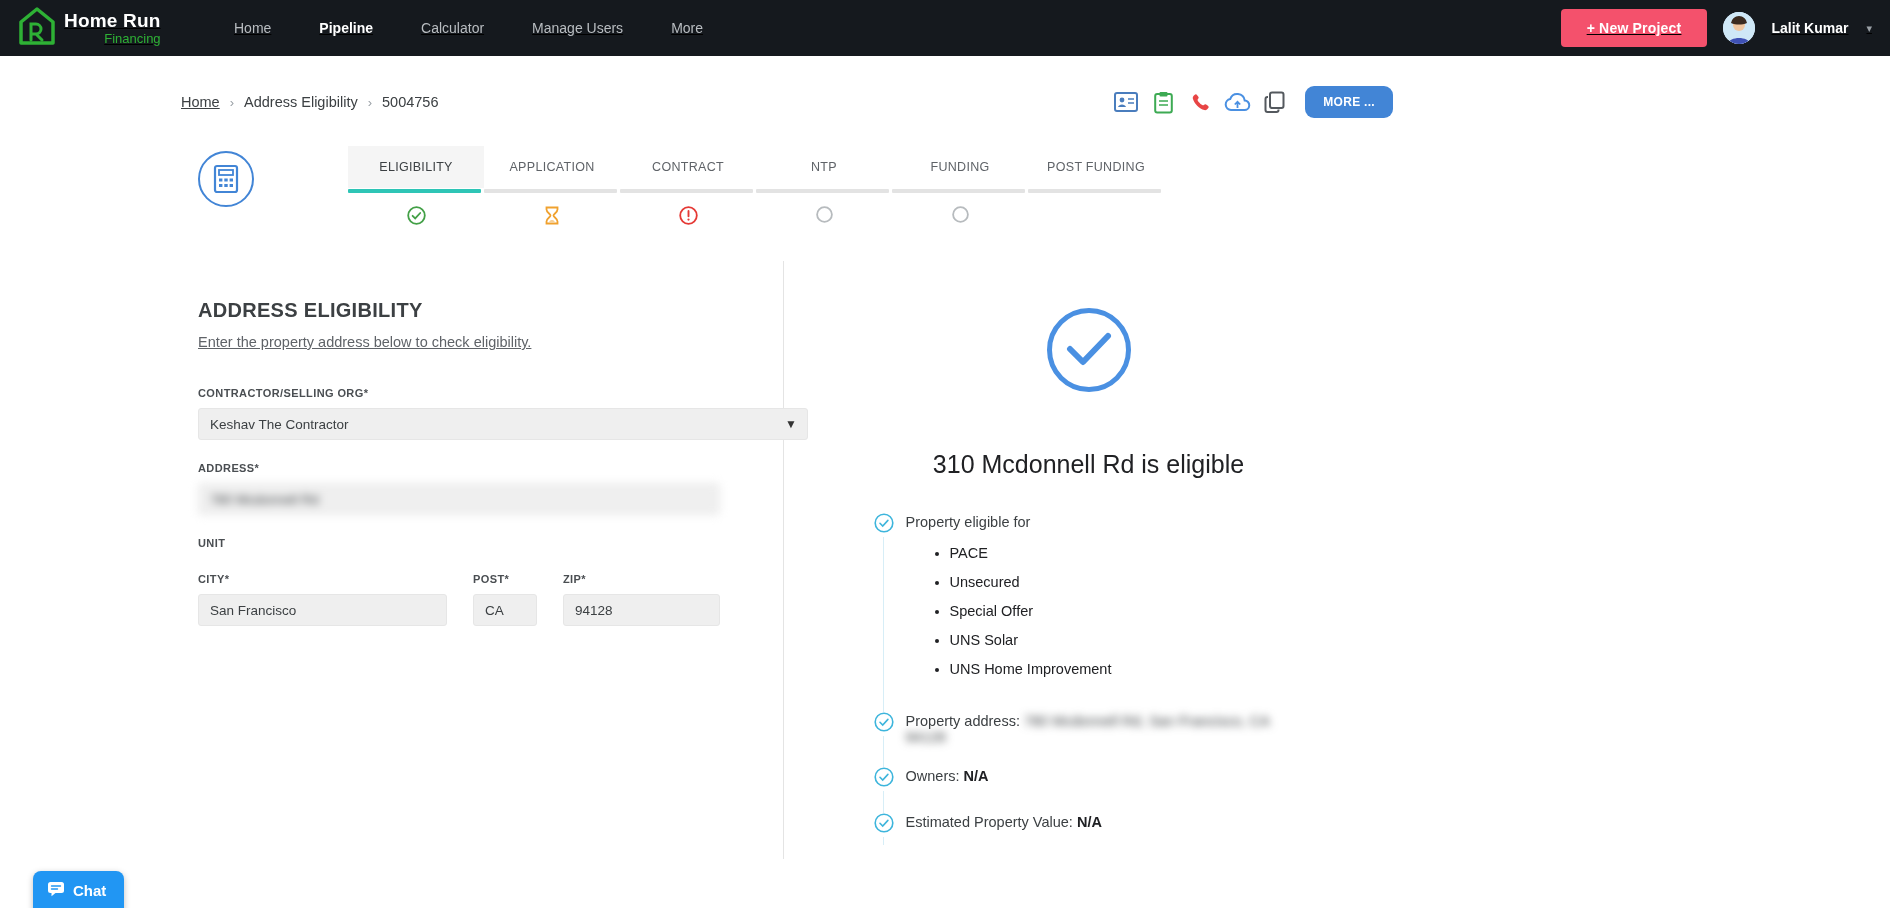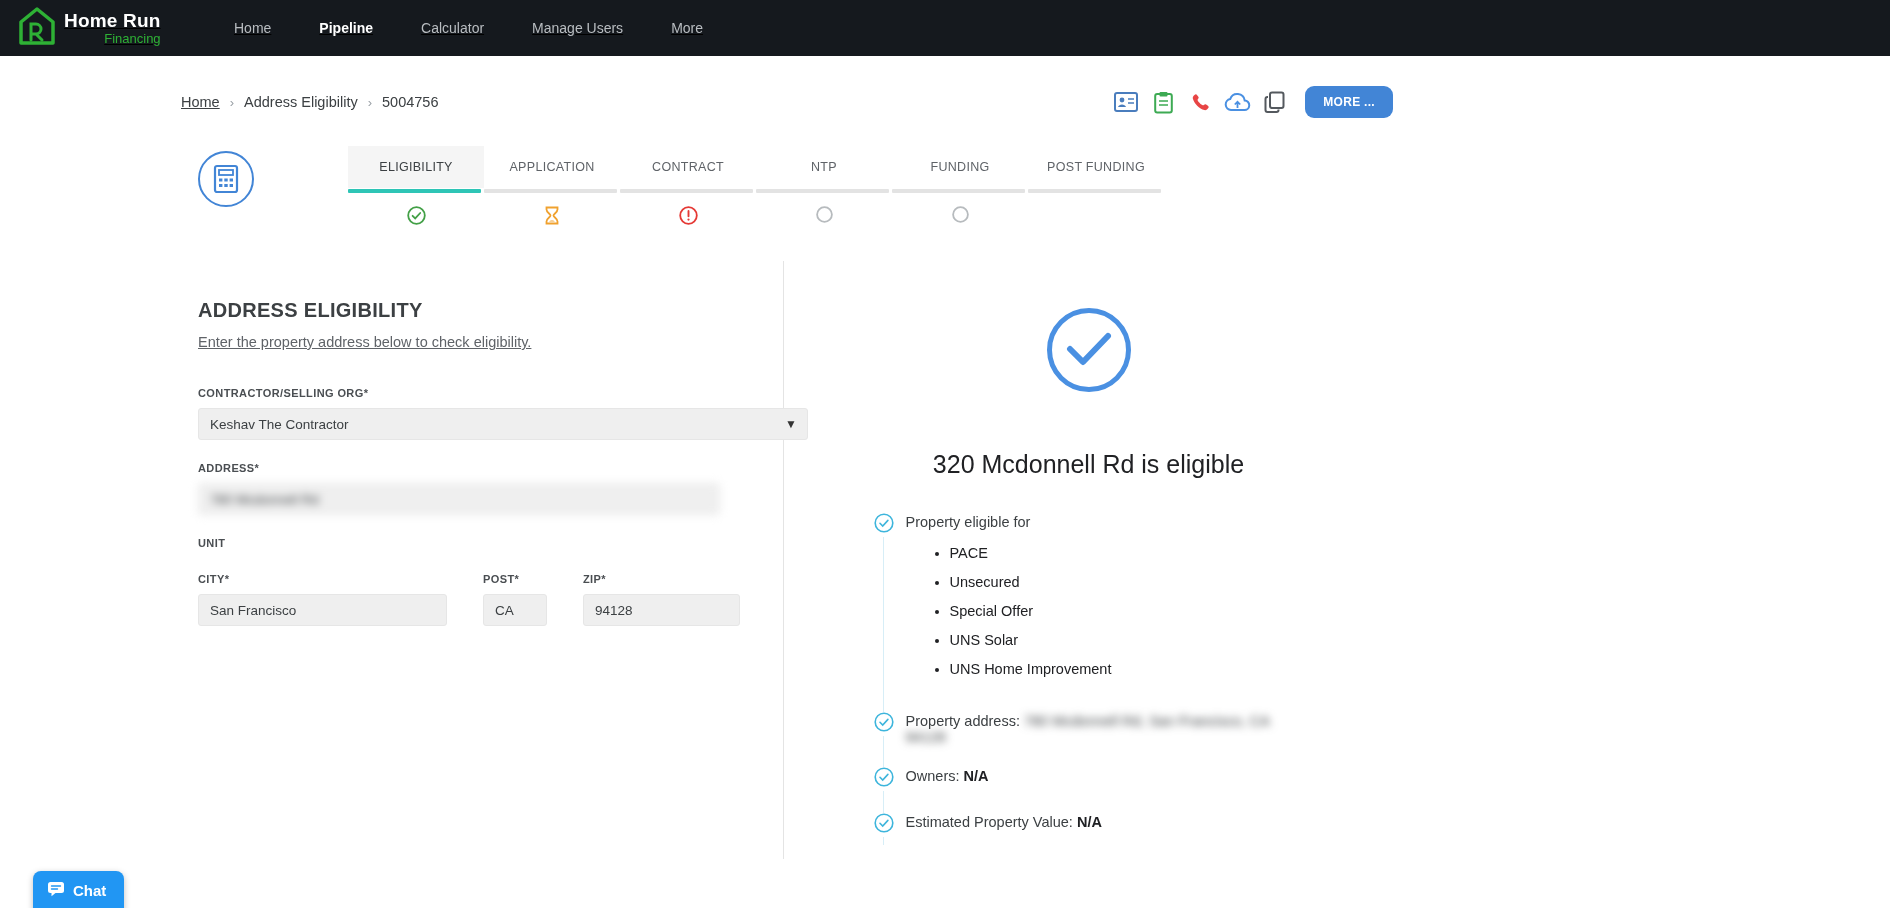--- a/index.html
+++ b/index.html
@@ -64,21 +64,21 @@
   .form-title { font-size:20px; font-weight:bold; color:#3c4043; letter-spacing:.3px; margin:20px 0 0 17px; }
   .form-sub { font-size:14.5px; color:#5f6368; margin:12px 0 0 17px;text-decoration:underline; }
   .field { margin:0 0 0 17px; }
   .field-label { display:block; font-size:11px; font-weight:bold; color:#4a4e52; letter-spacing:.4px; margin-bottom:9px; }
   .select-wrap { position:relative; width:610px; }
   select.input, .input { background:#efefef; border:1px solid #e6e6e6; border-radius:3px;
     height:32px; font-size:13.5px; color:#3c4043; padding:0 11px; width:100%;
     font-family:"Liberation Sans", sans-serif; appearance:none; outline:none; }
   .select-caret { position:absolute; right:11px; top:9px; pointer-events:none; color:#333; font-size:12px; }
   .blurred { filter:blur(4px); user-select:none; }
-  .row-3 { display:flex; gap:36px;align-items:center; }
+  .row-3 { display:flex; gap:26px;align-items:center; }
   input::placeholder { color:#b3b3b3; }
 
   
   .big-check { width:84px; height:84px; border-radius:50%; border:5px solid #4a90e2;
     margin-top:45px; display:flex; align-items:center; justify-content:center; }
   .result-title { margin-top:58px; font-size:25px; color:#202124; font-weight:normal; }
   .result-title .strong { font-weight:500; }
   .checklist { position:relative; width:430px; margin-top:34px; }
   .timeline { position:absolute; left:9px; top:22px; bottom:14px; width:1px; background:#d7eef7; }
   .check-item { position:relative; display:flex; align-items:flex-start; gap:12px; margin-bottom:22px; }
@@ -109,20 +109,33 @@
       <div class="brand-line2">Financing</div>
     </span>
   </div>
   <nav class="nav-items">
     <span class="nav-item">Home</span>
     <span class="nav-item active">Pipeline</span>
     <span class="nav-item">Calculator</span>
     <span class="nav-item">Manage Users</span>
     <span class="nav-item">More</span>
   </nav>
+  <div class="nav-right">
+    <button class="new-project-btn">+  New Project</button>
+    <span class="avatar">
+      <svg width="32" height="32" viewBox="0 0 32 32">
+        <rect width="32" height="32" fill="#cfe8f7"></rect>
+        <circle cx="16" cy="13" r="6" fill="#f0c6a0"></circle>
+        <path d="M16 4 a8 8 0 0 1 8 7 c-5 2-11 2-16 0 a8 8 0 0 1 8-7z" fill="#3b2b20"></path>
+        <path d="M5 32 c1-8 21-8 22 0z" fill="#3f51b5"></path>
+      </svg>
+    </span>
+    <span class="user-name">Lalit Kumar</span>
+    <span class="user-caret">▾</span>
+  </div>
 </header>
 
 <div class="page">
   <div class="container">
 
     <div class="crumb-row">
       <div class="breadcrumb">
         <a>Home</a>
         <span class="crumb-sep">›</span>
         <span>Address Eligibility</span>
@@ -278,21 +291,21 @@
 
       <div class="v-divider"></div>
 
       <section class="right-panel">
         <div class="big-check">
           <svg width="46" height="36" viewBox="0 0 46 36">
               <path d="M4 17 L17 30 L42 4" fill="none" stroke="#4a90e2" stroke-width="6" stroke-linecap="round" stroke-linejoin="round"></path>
             </svg>
         </div>
         <h2 class="result-title">
-          <span>320 Mcdonnell Rd</span><span class="strong"> is eligible</span>
+          <span>310 Mcdonnell Rd</span><span class="strong"> is eligible</span>
         </h2>
 
         <div class="checklist">
           <div class="timeline"></div>
 
           <div class="check-item">
             <span class="check-badge">
               <svg width="20" height="20" viewBox="0 0 20 20">
                   <circle cx="10" cy="10" r="8.8" fill="#fff" stroke="#3db5dc" stroke-width="1.6"></circle>
                   <path d="M6 10.3 l2.7 2.7 5.2-5.6" fill="none" stroke="#3db5dc" stroke-width="1.6" stroke-linecap="round"></path>

